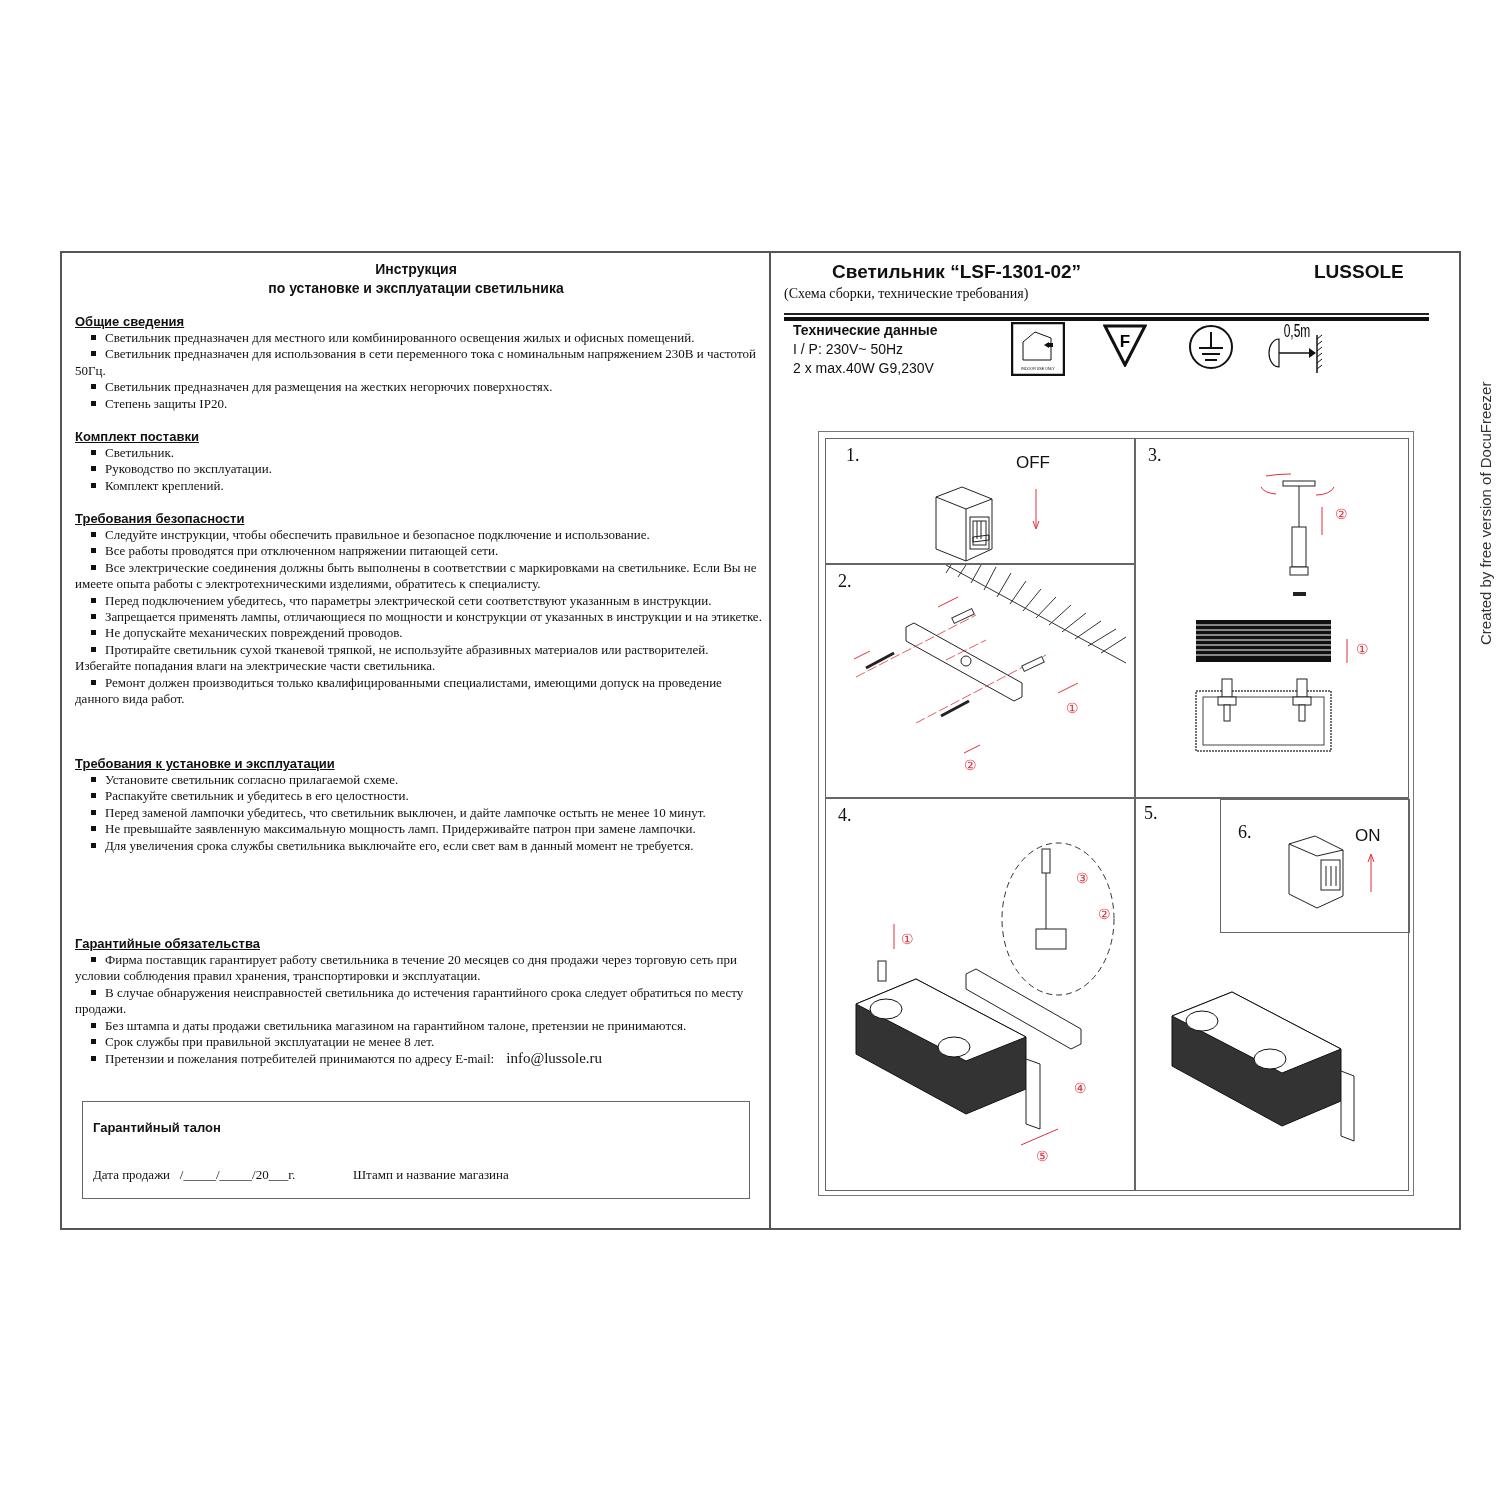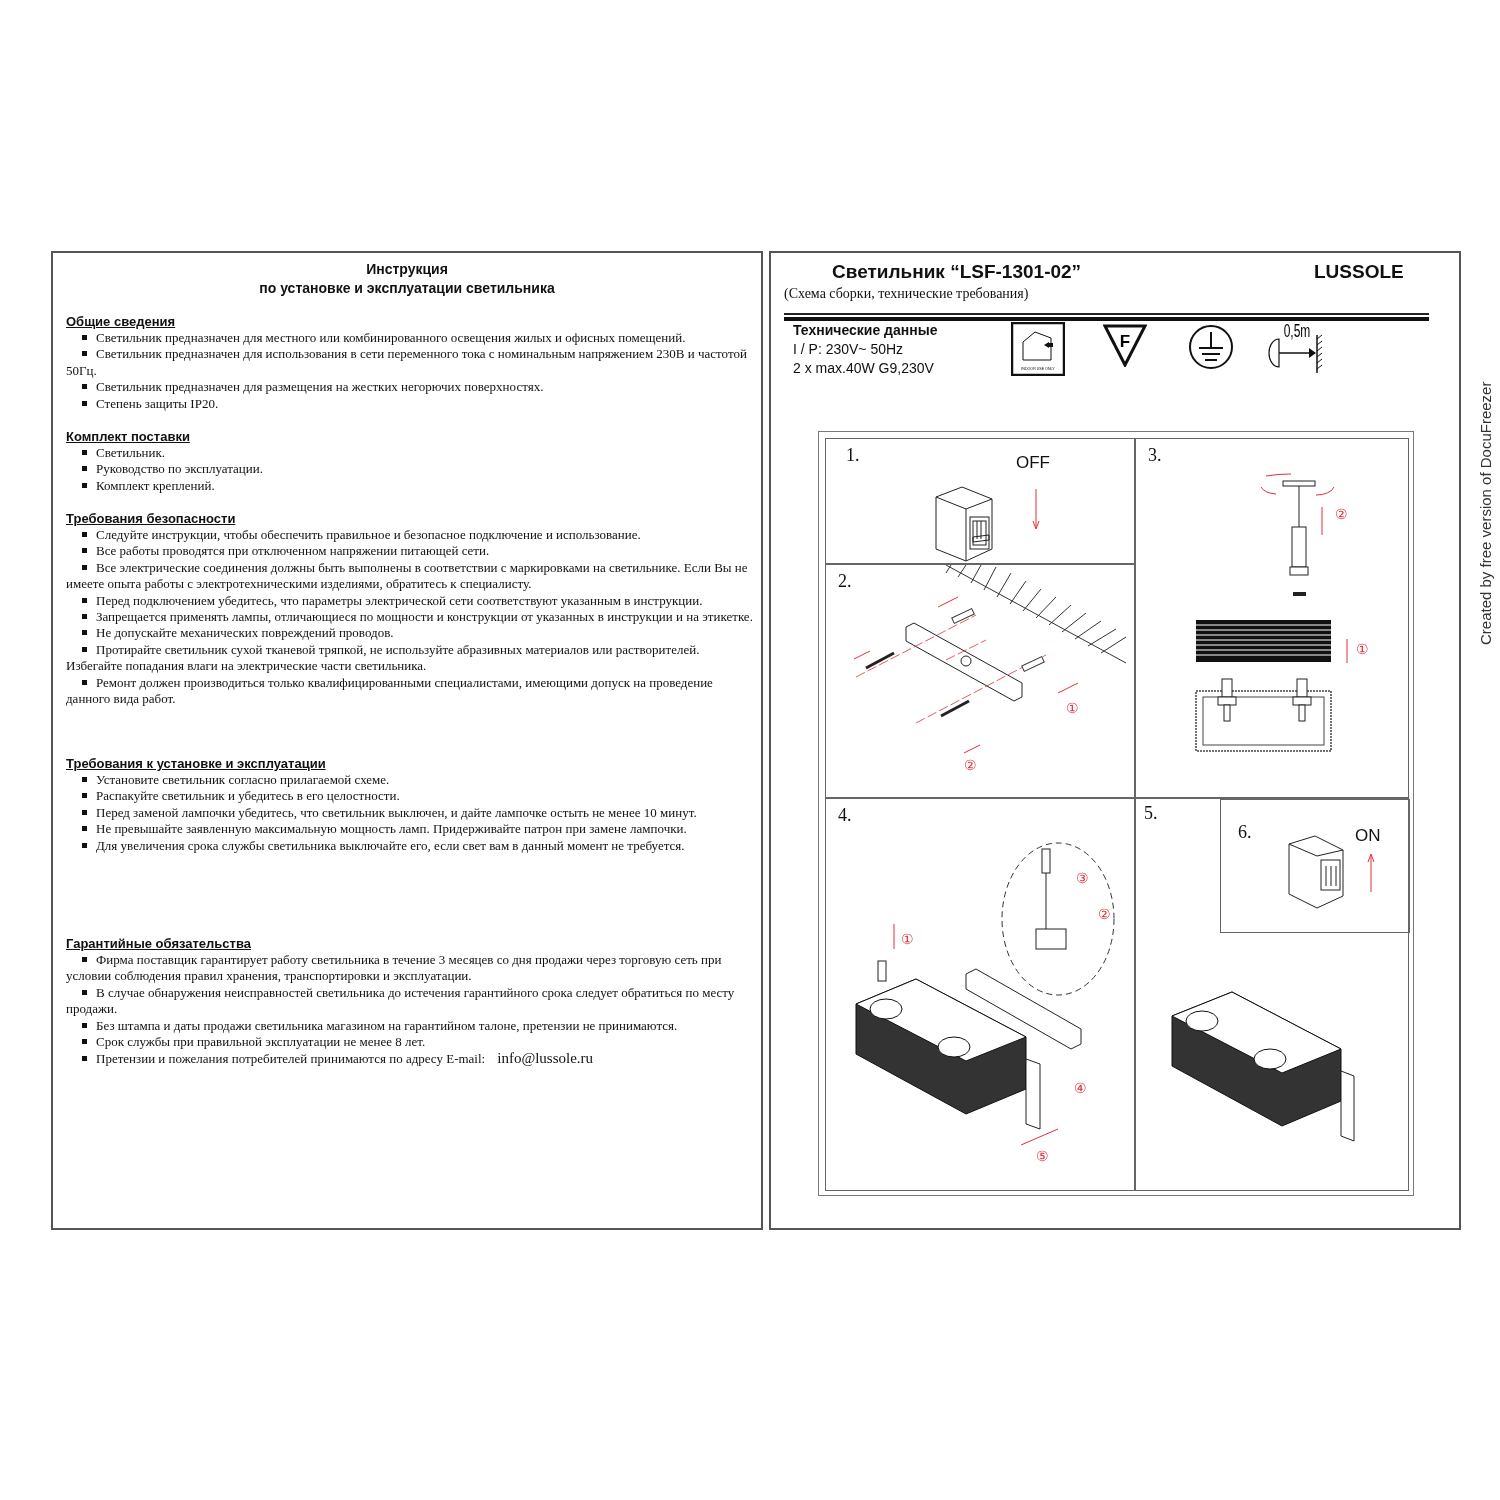--- a/index.html
+++ b/index.html
@@ -1,18 +1,18 @@
 <!DOCTYPE html>
 <html><head>
 <meta charset="utf-8">
 <style>
   html, body { margin: 0; padding: 0; }
   body { width: 1500px; height: 1500px; background: #ffffff; position: relative; overflow: hidden; color: #111; }
   .panel { position: absolute; border: 2px solid #555; box-sizing: border-box; background: #fff; }
-  #left { left: 51px; top: 251px; width: 712px; height: 979px; }
+  #left { left: 60px; top: 251px; width: 712px; height: 979px; }
   #right { left: 769px; top: 251px; width: 692px; height: 979px; }
 
   
   .doc-title { position: absolute; left: 0; width: 100%; text-align: center; font-family: "Liberation Sans", sans-serif; font-weight: bold; font-size: 14px; line-height: 19px; }
   .section { position: absolute; left: 13px; width: 690px; }
   .sec-h { font-family: "Liberation Sans", sans-serif; font-weight: bold; font-size: 13px; text-decoration: underline; line-height: 17px; margin: 0; }
   .sec-list { list-style: none; margin: 0; padding: 0; }
   .sec-list li { font-family: "Liberation Serif", serif; font-size: 13px; line-height: 16.4px; padding-left: 16px; text-indent: 16px; position: relative; margin-left: -16px; }
   .sec-list li .bul { display: inline-block; width: 5px; height: 5px; background: #111; vertical-align: 2px; margin-right: 9px; text-indent: 0; }
   .email { font-size: 15px; margin-left: 12px; }
@@ -86,30 +86,35 @@
         <li><span class="bul"></span><span>Распакуйте светильник и убедитесь в его целостности.</span></li>
         <li><span class="bul"></span><span>Перед заменой лампочки убедитесь, что светильник выключен, и дайте лампочке остыть не менее 10 минут.</span></li>
         <li><span class="bul"></span><span>Не превышайте заявленную максимальную мощность ламп. Придерживайте патрон при замене лампочки.</span></li>
         <li><span class="bul"></span><span>Для увеличения срока службы светильника выключайте его, если свет вам в данный момент не требуется.</span></li>
       </ul>
   </div>
 
   <div class="section" style="top:682px">
     <div class="sec-h">Гарантийные обязательства</div>
     <ul class="sec-list">
-    <li><span class="bul"></span><span>Фирма поставщик гарантирует работу светильника в течение 3 месяцев со дня продажи через торговую сеть при условии соблюдения правил хранения, транспортировки и эксплуатации.</span></li>
+    <li><span class="bul"></span><span>Фирма поставщик гарантирует работу светильника в течение 20 месяцев со дня продажи через торговую сеть при условии соблюдения правил хранения, транспортировки и эксплуатации.</span></li>
         <li><span class="bul"></span><span>В случае обнаружения неисправностей светильника до истечения гарантийного срока следует обратиться по месту продажи.</span></li>
         <li><span class="bul"></span><span>Без штампа и даты продажи светильника магазином на гарантийном талоне, претензии не принимаются.</span></li>
         <li><span class="bul"></span><span>Срок службы при правильной эксплуатации не менее 8 лет.</span></li>
       </ul>
     <ul class="sec-list">
       <li><span class="bul"></span><span>Претензии и пожелания потребителей принимаются по адресу E-mail:</span><span class="email">info@lussole.ru</span></li>
     </ul>
   </div>
 
+  <div class="coupon">
+    <div class="coupon-title">Гарантийный талон</div>
+    <div class="coupon-line">Дата продажи   /_____/_____/20___г.</div>
+    <div class="coupon-stamp">Штамп и название магазина</div>
+  </div>
 </div>
 
 <div id="right" class="panel">
   <div class="prod-title">Светильник “LSF-1301-02”</div>
   <div class="brand">LUSSOLE</div>
   <div class="prod-sub">(Схема сборки, технические требования)</div>
   <div class="rule1"></div>
   <div class="rule2"></div>
 
   <div class="tech-h">Технические данные</div>

